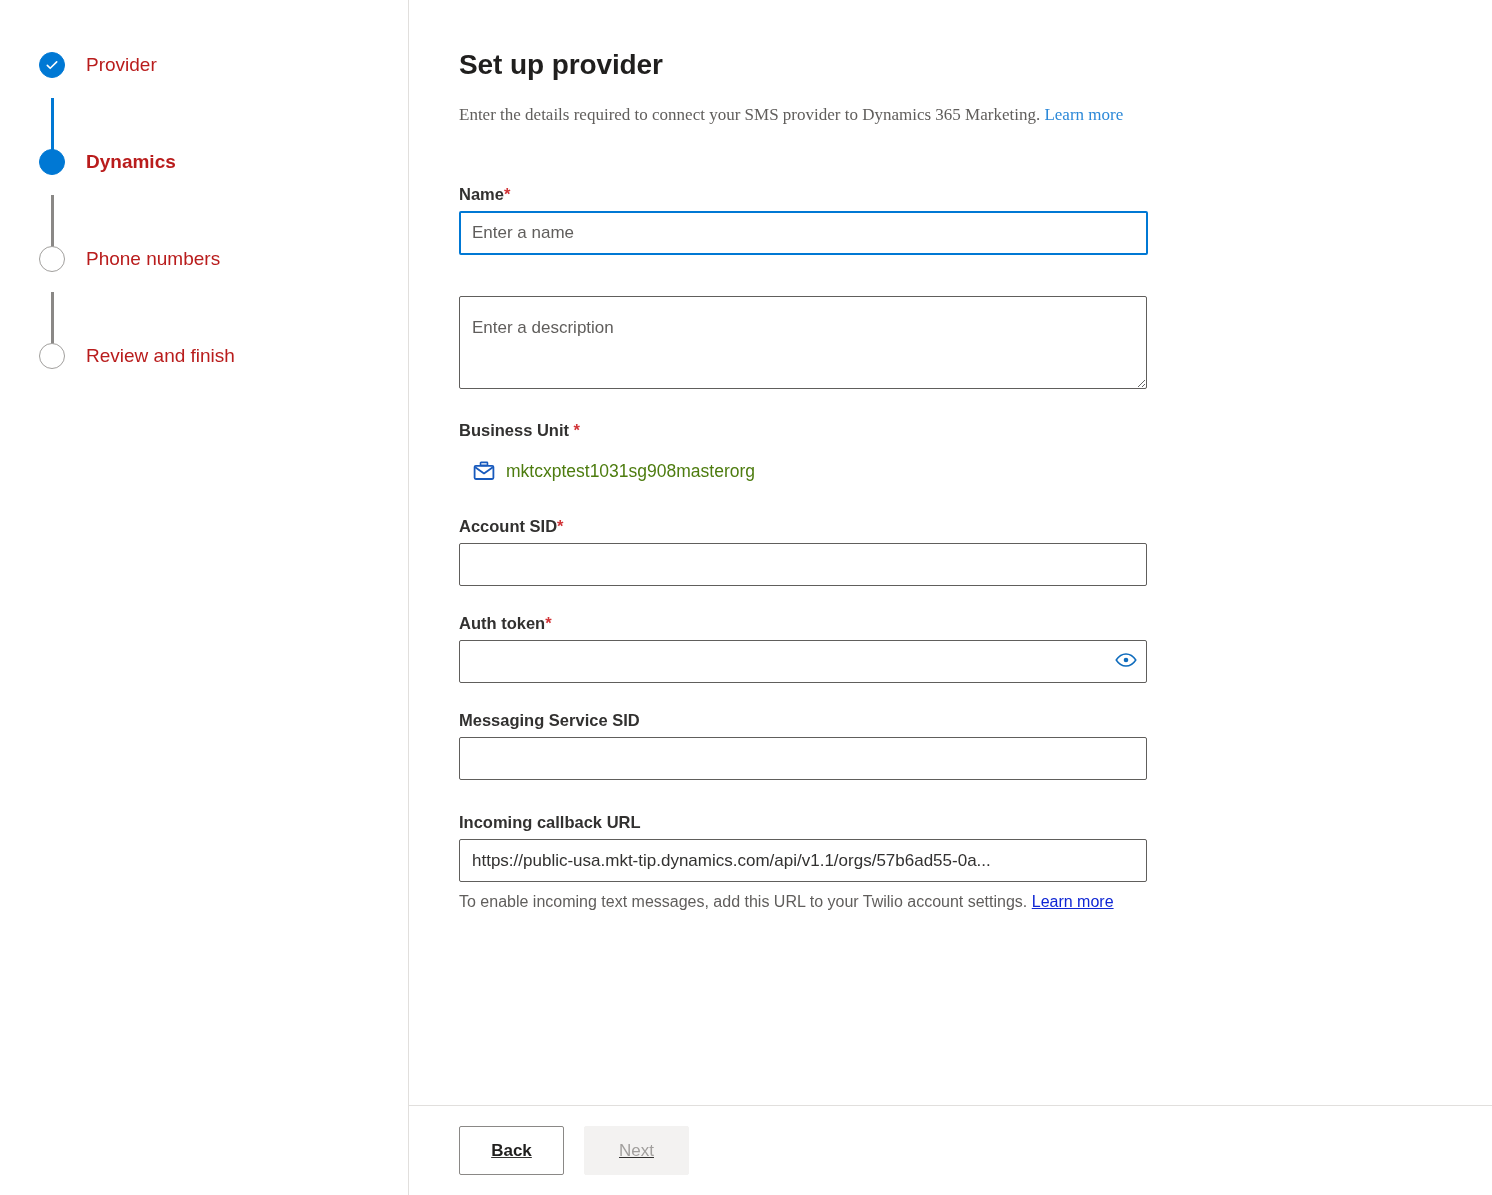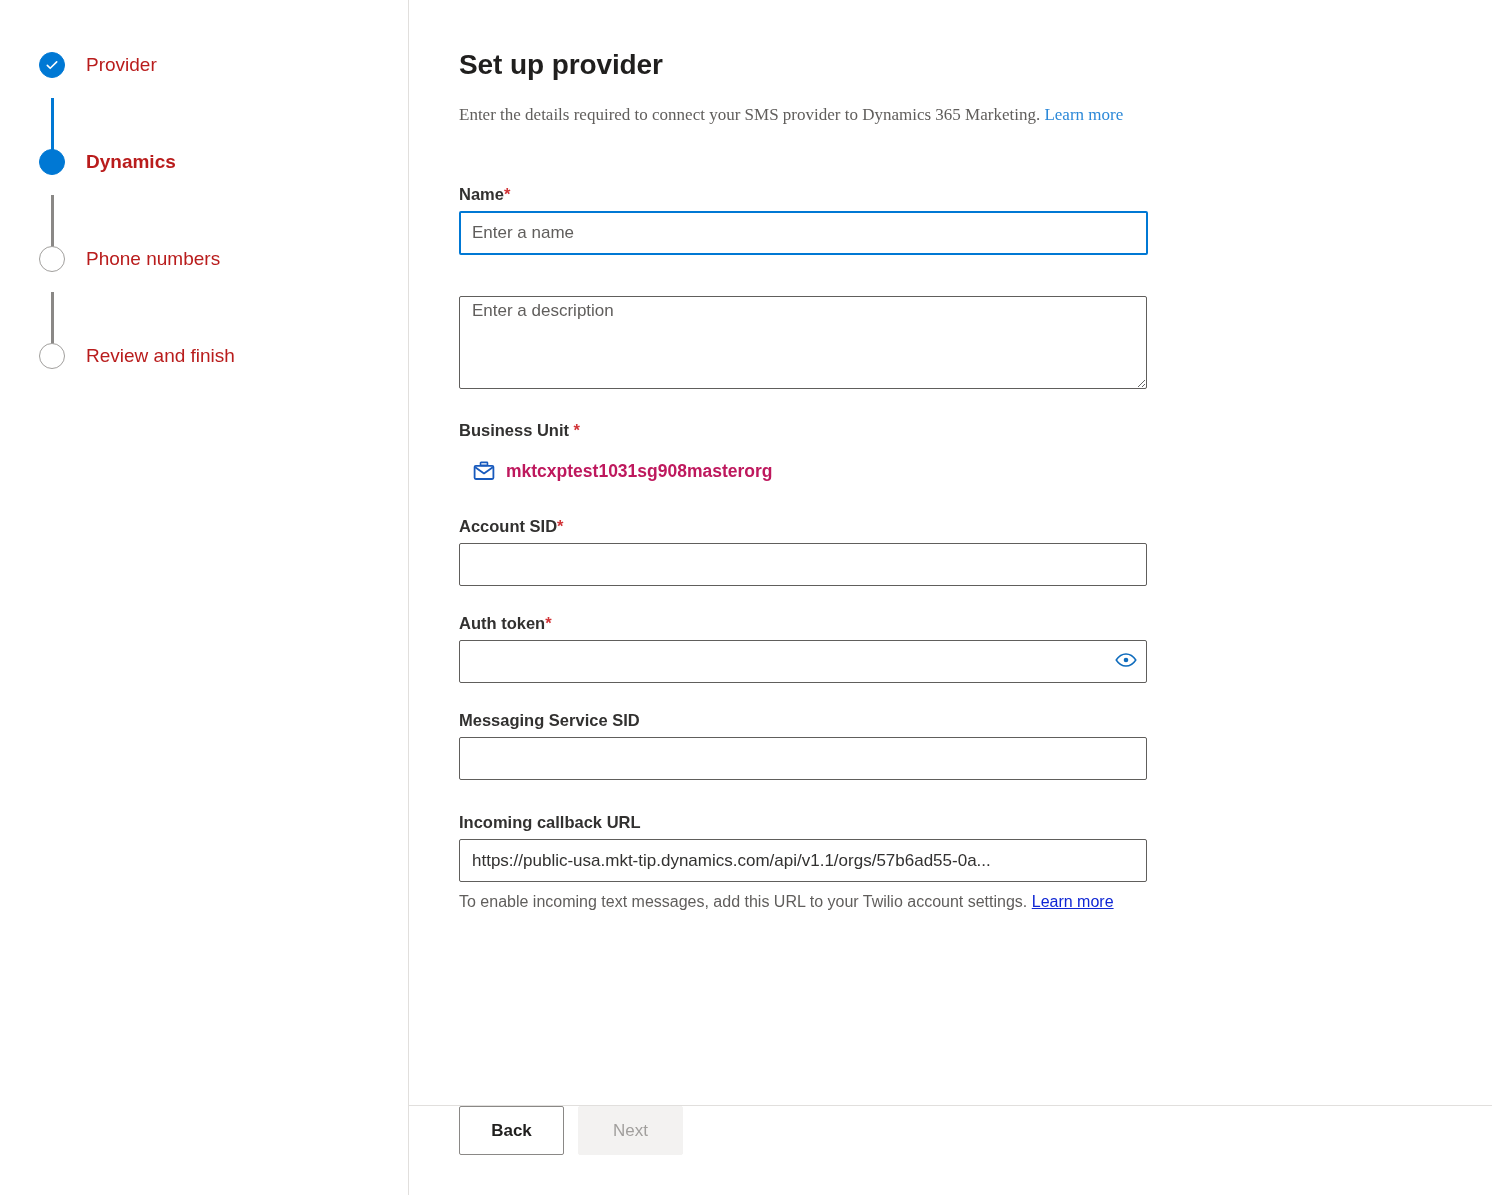--- a/index.html
+++ b/index.html
@@ -147,21 +147,21 @@
     height: 44px;
     width: 689px;
     padding: 0 11px;
   }
   .txt.readonly { color: #323130; }
 
   .ta {
     display: block;
     width: 688px;
     height: 93px;
-    padding: 3px 12px;
+    padding: 20px 12px;
     font-family: "Liberation Sans", sans-serif;
     font-size: 17px;
     color: #323130;
     background: #ffffff;
     border: 1px solid #605e5c;
     border-radius: 2px;
     outline: none;
     resize: vertical;
     line-height: 22px;
   }
@@ -179,22 +179,22 @@
     width: 24px;
     height: 24px;
     flex: 0 0 24px;
     display: flex;
     align-items: center;
     justify-content: center;
     margin-right: 10px;
   }
   .lookup-text {
     font-size: 17.5px;
-    font-weight: bold;
-    color: #be185d;
+    font-weight: normal;
+    color: #4d7c0f;
     cursor: pointer;
     white-space: nowrap;
   }
 
   
   .pw-wrap { position: relative; width: 688px; }
   .pw-wrap .txt { padding-right: 44px; }
   .reveal-btn {
     position: absolute;
     right: 4px;
@@ -223,22 +223,24 @@
     text-decoration: underline;
     cursor: pointer;
   }
 
   
   .footer {
     flex: 0 0 auto;
     border-top: 1px solid #e1dfdd;
     height: 90px;
     display: flex;
+    align-items: center;
     padding-left: 50px;
-    gap: 14px;
+    gap: 20px;
+    text-decoration: underline;
   }
   .btn {
     min-width: 105px;
     height: 49px;
     font-family: "Liberation Sans", sans-serif;
     font-size: 17px;
     font-weight: bold;
     border-radius: 2px;
     cursor: pointer;
     padding: 0 18px;

